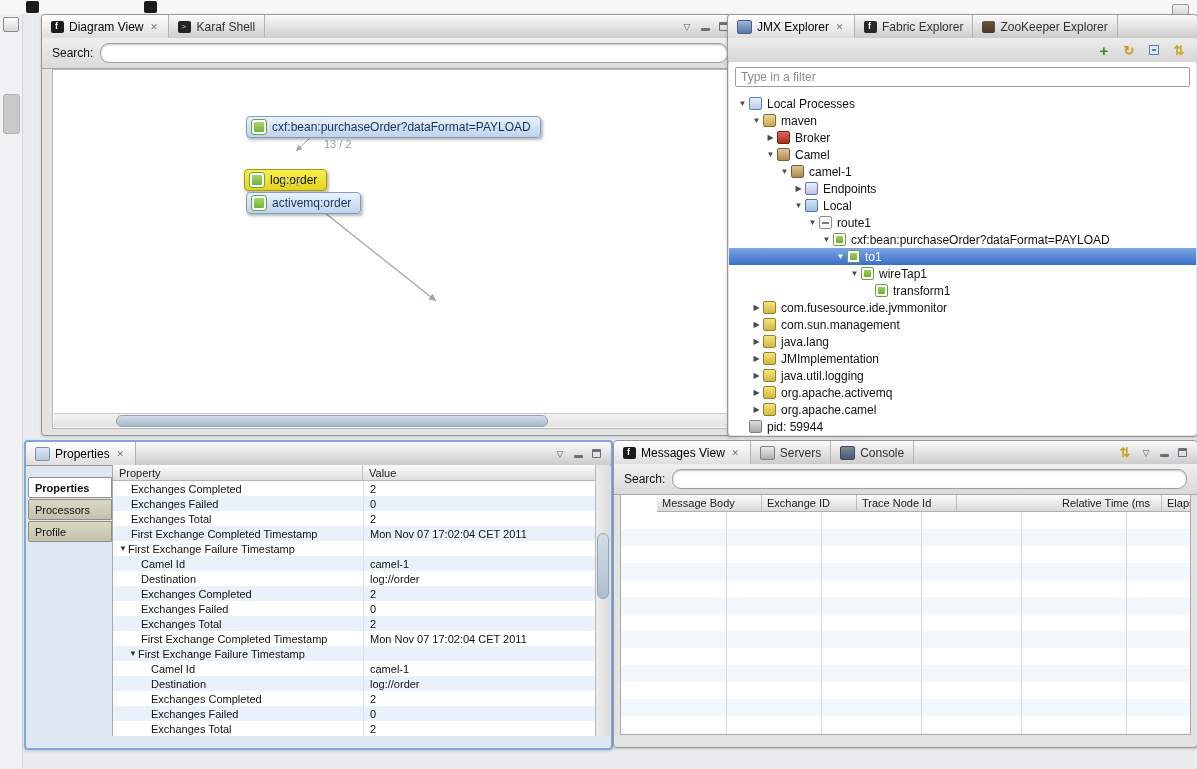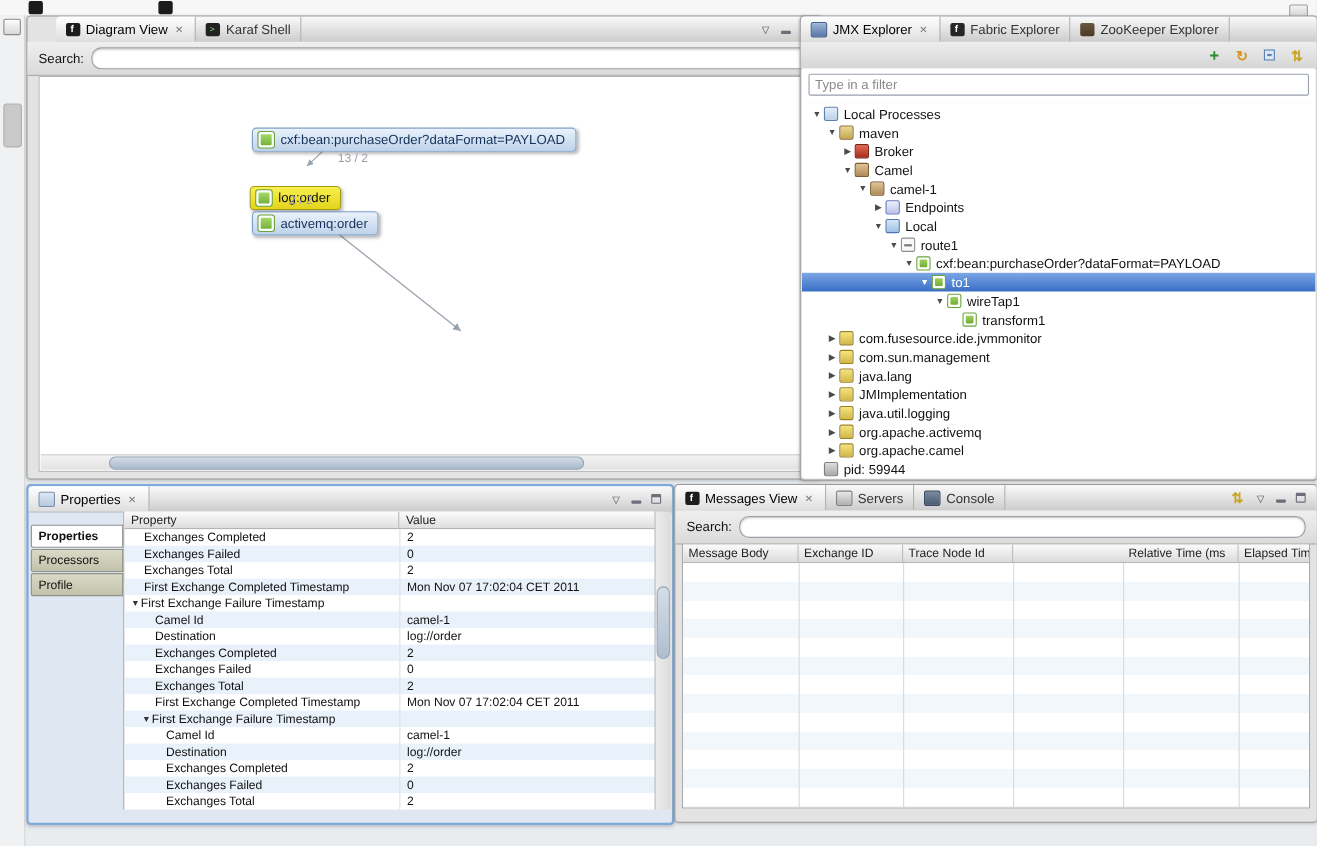--- a/index.html
+++ b/index.html
@@ -6,21 +6,21 @@
   body{width:1197px;height:769px;position:relative;overflow:hidden;background:#e9ecef;
        font-family:"Liberation Sans",sans-serif;font-size:12px;color:#111;}
   .top-strip{position:absolute;top:0;left:0;width:100%;height:14px;background:#f7f7f7;}
   .crop-icon{position:absolute;top:1px;width:13px;height:12px;background:#1b1b1b;border-radius:2px;}
   .fastview-icon{position:absolute;top:4px;right:8px;width:15px;height:12px;border:1px solid #9a9a9a;border-radius:2px;background:linear-gradient(#f2f2f2,#cfcfcf);}
   .left-rail{position:absolute;left:0;top:14px;width:22px;bottom:0;background:#f0f1f2;border-right:1px solid #d5d5d5;}
   .rail-icon{position:absolute;top:3px;left:3px;width:14px;height:13px;border:1px solid #8a8a8a;border-radius:2px;background:linear-gradient(#fdfdfd,#d8d8d8);}
   .rail-handle{position:absolute;top:80px;left:3px;width:15px;height:38px;border-radius:3px;background:#c9c9c9;border:1px solid #b2b2b2;}
 
   .panel{position:absolute;background:#e3e3e3;border:1px solid #989898;border-radius:4px;box-shadow:0 1px 3px rgba(0,0,0,.18);}
-  #diagram-panel{left:24px;top:14px;width:696px;height:420px;padding-left:26px;}
+  #diagram-panel{left:41px;top:14px;width:696px;height:420px;}
   #jmx-panel{left:727px;top:14px;width:469px;height:421px;}
   #properties-panel{left:24px;top:440px;width:585px;height:306px;border:2px solid #7fa8dc;background:#dfe7f2;}
   #messages-panel{left:613px;top:440px;width:583px;height:306px;}
 
   .tabbar{height:23px;display:flex;align-items:stretch;background:linear-gradient(#fafafa,#cccccc);border-bottom:1px solid #989898;border-radius:4px 4px 0 0;overflow:hidden;}
   .tab{display:flex;align-items:center;gap:5px;padding:0 9px;border-right:1px solid #b3b3b3;color:#333;white-space:nowrap;cursor:default;}
   .tab.active{background:linear-gradient(#ffffff,#dedede);color:#000;}
   .tab-right{margin-left:auto;display:flex;align-items:center;gap:7px;padding:0 9px;}
   .closex{width:11px;height:11px;display:inline-flex;align-items:center;justify-content:center;color:#777;font-size:9px;}
   .closex::before{content:"✕";}
@@ -108,21 +108,21 @@
   .prow{display:flex;height:15px;align-items:center;font-size:11px;}
   .prow:nth-child(even){background:#e9f1fb;}
   .pname{width:250px;flex:0 0 250px;display:flex;align-items:center;padding-left:var(--p);white-space:nowrap;overflow:hidden;box-sizing:border-box;}
   .pval{flex:1;padding-left:6px;white-space:nowrap;border-left:1px solid #dde3ea;align-self:stretch;display:flex;align-items:center;}
   .parr{width:9px;flex:0 0 9px;font-size:8px;color:#333;}
   .parr::before{content:"▼";}
   .vscroll{position:absolute;right:1px;top:23px;width:14px;bottom:12px;background:linear-gradient(to right,#ececec,#dcdcdc);border-left:1px solid #b8b8b8;}
   .vthumb{position:absolute;left:1px;right:1px;top:68px;height:64px;border-radius:7px;background:linear-gradient(#d5dde8,#aebecf);border:1px solid #95a5ba;}
 
   
-  .msg-table{position:absolute;left:6px;right:6px;top:53px;bottom:12px;background:#fff;border:1px solid #aaa;overflow:hidden;}
+  .msg-table{position:absolute;left:6px;right:6px;top:53px;bottom:12px;background:#fff;border:1px solid #aaa;overflow:hidden;padding-left:36px;}
   .mhead{display:flex;height:16px;background:linear-gradient(#fbfbfb,#dadada);border-bottom:1px solid #b0b0b0;font-size:11px;color:#222;}
   .mh{padding:0 5px;display:flex;align-items:center;border-right:1px solid #bdbdbd;white-space:nowrap;overflow:hidden;box-sizing:border-box;}
   .mh:nth-child(1){width:105px;}.mh:nth-child(2){width:95px;}.mh:nth-child(3){width:100px;}
   .mh:nth-child(4){width:100px;margin-top:48px;}.mh:nth-child(5){width:105px;}.mh:nth-child(6){flex:1;border-right:none;}
   .mbody{position:absolute;top:17px;left:0;right:0;bottom:0;background:repeating-linear-gradient(to bottom,#ffffff 0,#ffffff 17px,#f2f7fc 17px,#f2f7fc 34px);}
   .vline{position:absolute;top:0;bottom:0;width:1px;background:#d3dae2;}
 </style>
 </head>
 <body>
 

